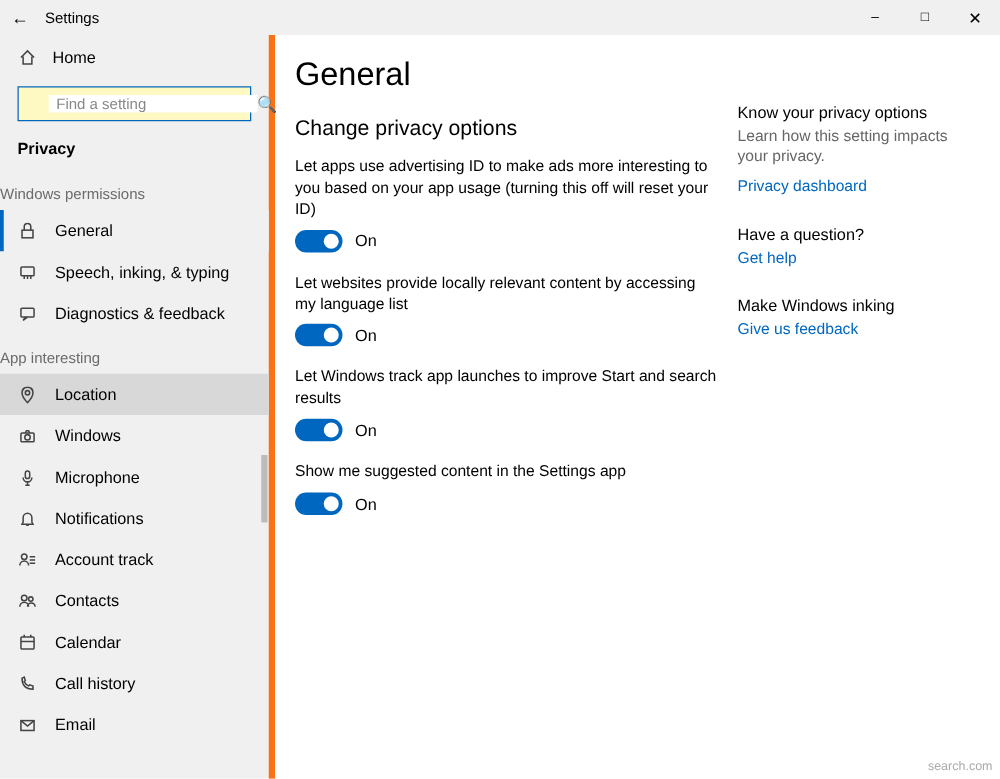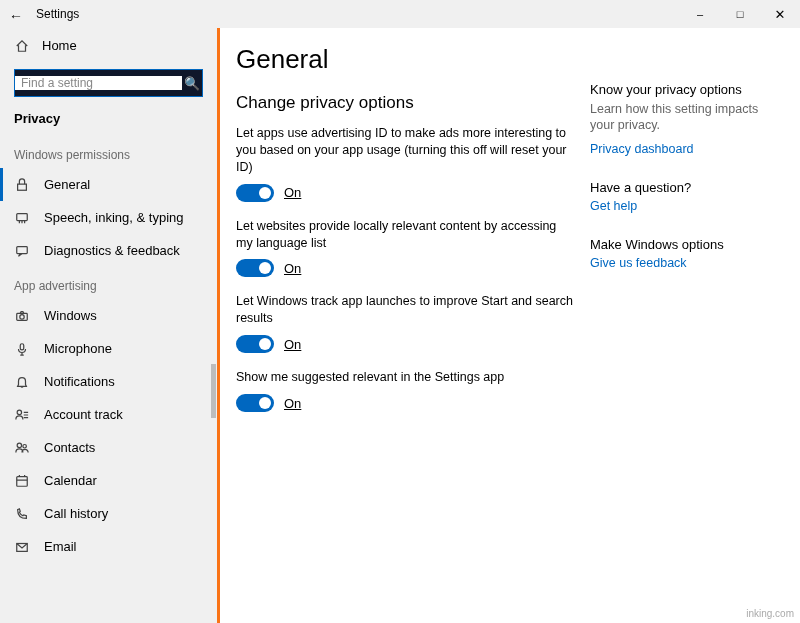--- a/index.html
+++ b/index.html
@@ -24,51 +24,52 @@
   .tb-title { padding-left: 4px; font-size: 12px; }
   .tb-spacer { flex: 1; }
   .tb-btn { width: 40px; text-align: center; font-size: 11px; cursor: default; }
   .tb-btn.close { font-size: 13px; }
 
   .body { display: flex; height: calc(623px - 28px); }
 
   .sidebar {
     width: 220px;
     background: #f0f0f0;
-    border-right: 3px solid #f97316;
+    border-right: 5px solid #f97316;
     display: flex;
     flex-direction: column;
     position: relative;
   }
   .home {
     display: flex; align-items: center; gap: 12px;
     padding: 10px 14px;
   }
   .home .icon { width: 16px; display: flex; justify-content: center; }
   .searchbox {
     margin: 6px 14px 10px 14px;
     border: 1px solid #0067c0;
     height: 28px;
     display: flex; align-items: center;
-    background: #0f172a;
+    background: #fef9c3;
+    padding-left: 24px;
   }
   .searchbox input {
     border: none; outline: none; flex: 1;
     font-size: 12px; padding: 0 6px;
     color: #333;
   }
   .searchbox input::placeholder { color: #888; }
   .searchbox .sicon { width: 22px; text-align: center; color: #888; font-size: 13px; }
   .sb-heading {
     padding: 4px 14px 10px 14px;
     font-weight: 600;
     font-size: 13px;
   }
   .sb-group-label {
-    padding: 12px 14px 6px 14px;
+    padding: 12px 14px 6px 0;
     color: #6b6b6b;
     font-size: 12px;
   }
   .sb-item {
     display: flex; align-items: center; gap: 14px;
     padding: 9px 14px;
     font-size: 13px;
     color: #000;
   }
   .sb-item .icon { width: 16px; display: flex; justify-content: center; color: #333; font-size: 14px; }
@@ -86,21 +87,21 @@
     right: 1px; top: 336px;
     width: 5px; height: 54px;
     background: #bcbcbc;
   }
 
   .main { flex: 1; display: flex; padding: 10px 20px 0 16px; gap: 14px; }
   .content { flex: 1; }
   .h1 { font-size: 26px; font-weight: 400; margin: 6px 0 18px 0; }
   .h2 { font-size: 17px; font-weight: 400; margin: 0 0 12px 0; }
   .setting-desc { font-size: 12.5px; max-width: 350px; line-height: 1.35; }
-  .toggle-row { display: flex; align-items: center; gap: 10px; margin: 8px 0 16px 0; text-decoration: underline; }
+  .toggle-row { display: flex; align-items: center; gap: 10px; margin: 8px 0 16px 0; }
   .toggle {
     width: 38px; height: 18px; border-radius: 10px;
     background: #0067c0; position: relative;
   }
   .toggle .knob {
     position: absolute; right: 3px; top: 3px;
     width: 12px; height: 12px; border-radius: 6px;
     background: #fff;
   }
   .toggle-label { font-size: 13px; }
@@ -176,22 +177,31 @@
     <div class="sb-item">
       <span class="icon">
         <svg viewBox="0 0 16 16">
             <rect x="2" y="3" width="12" height="8" rx="1"></rect>
             <path d="M6 11 L4 14 L8 11"></path>
           </svg>
       </span>
       <span>Diagnostics &amp; feedback</span>
     </div>
 
-    <div class="sb-group-label">App advertising</div>
-
+    <div class="sb-group-label">App interesting</div>
+
+    <div class="sb-item highlight">
+      <span class="icon">
+        <svg viewBox="0 0 16 16">
+            <path d="M8 1 C5 1 3 3 3 6 C3 10 8 15 8 15 C8 15 13 10 13 6 C13 3 11 1 8 1 Z"></path>
+            <circle cx="8" cy="6" r="2"></circle>
+          </svg>
+      </span>
+      <span>Location</span>
+    </div>
     <div class="sb-item">
       <span class="icon">
         <svg viewBox="0 0 16 16">
             <rect x="2" y="5" width="12" height="8" rx="1"></rect>
             <circle cx="8" cy="9" r="2.5"></circle>
             <path d="M6 5 L7 3 H9 L10 5"></path>
           </svg>
       </span>
       <span>Windows</span>
     </div>
@@ -291,41 +301,41 @@
         <div class="setting-desc">Let Windows track app launches to improve Start and search results</div>
         <div class="toggle-row">
           <div class="toggle">
               <div class="knob"></div>
             </div>
           <div class="toggle-label">On</div>
         </div>
       </div>
 
       <div class="setting">
-        <div class="setting-desc">Show me suggested relevant in the Settings app</div>
+        <div class="setting-desc">Show me suggested content in the Settings app</div>
         <div class="toggle-row">
           <div class="toggle">
               <div class="knob"></div>
             </div>
           <div class="toggle-label">On</div>
         </div>
       </div>
     </div>
 
     <div class="rightcol">
       <div class="rc-section">
         <div class="rc-head">Know your privacy options</div>
         <div class="rc-sub">Learn how this setting impacts your privacy.</div>
         <div class="link">Privacy dashboard</div>
       </div>
       <div class="rc-section">
         <div class="rc-head">Have a question?</div>
         <div class="link">Get help</div>
       </div>
       <div class="rc-section">
-        <div class="rc-head">Make Windows options</div>
+        <div class="rc-head">Make Windows inking</div>
         <div class="link">Give us feedback</div>
       </div>
     </div>
   </div>
 </div>
 
-<div class="watermark">inking.com</div>
+<div class="watermark">search.com</div>
 
 </body></html>

